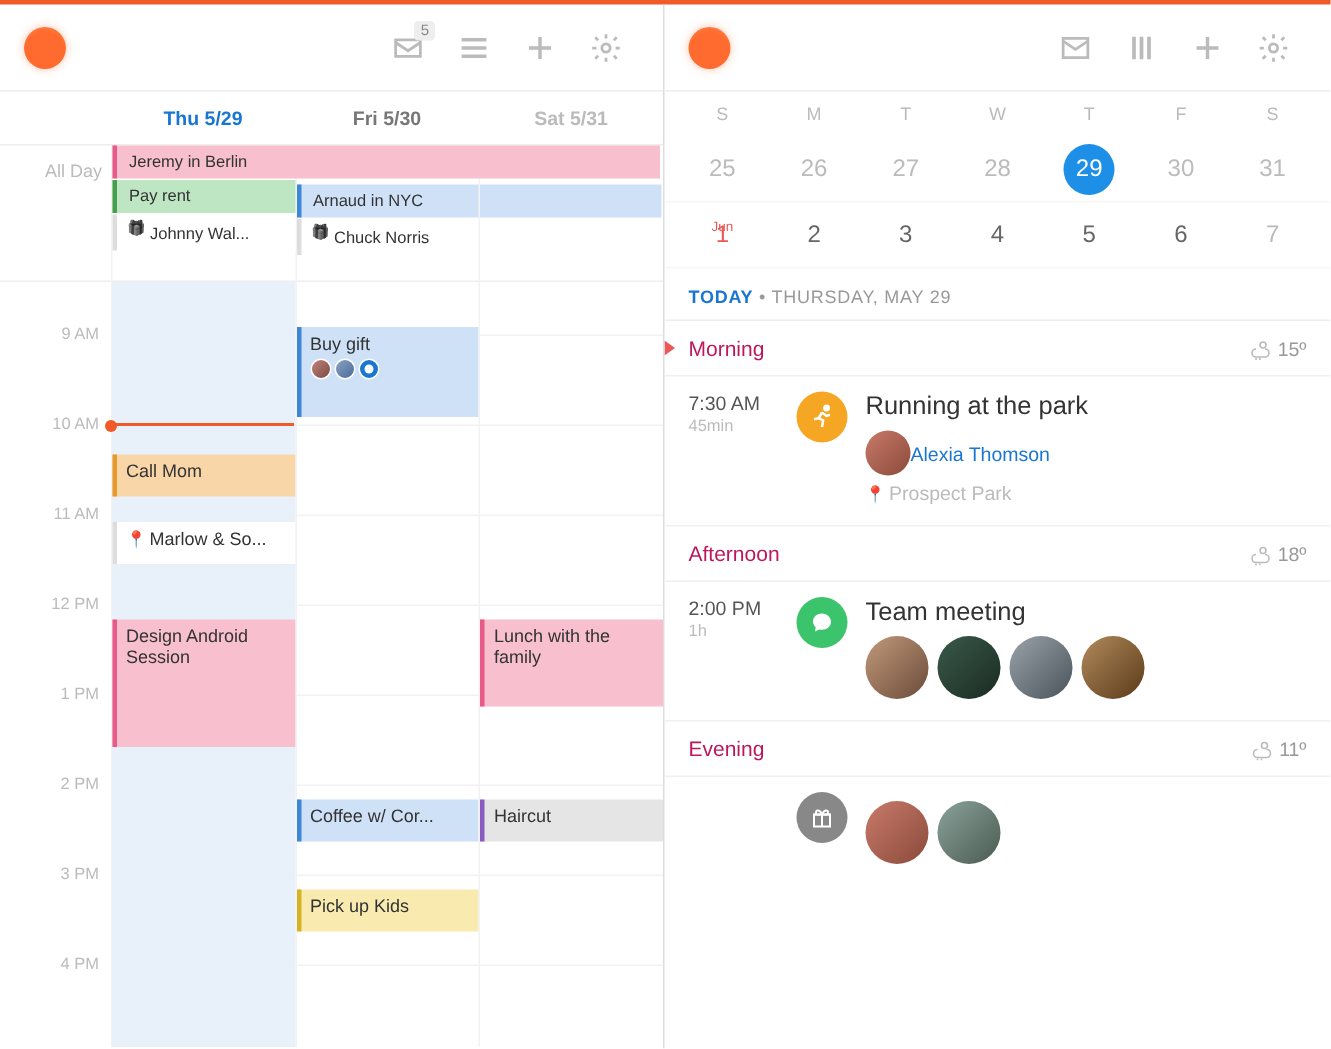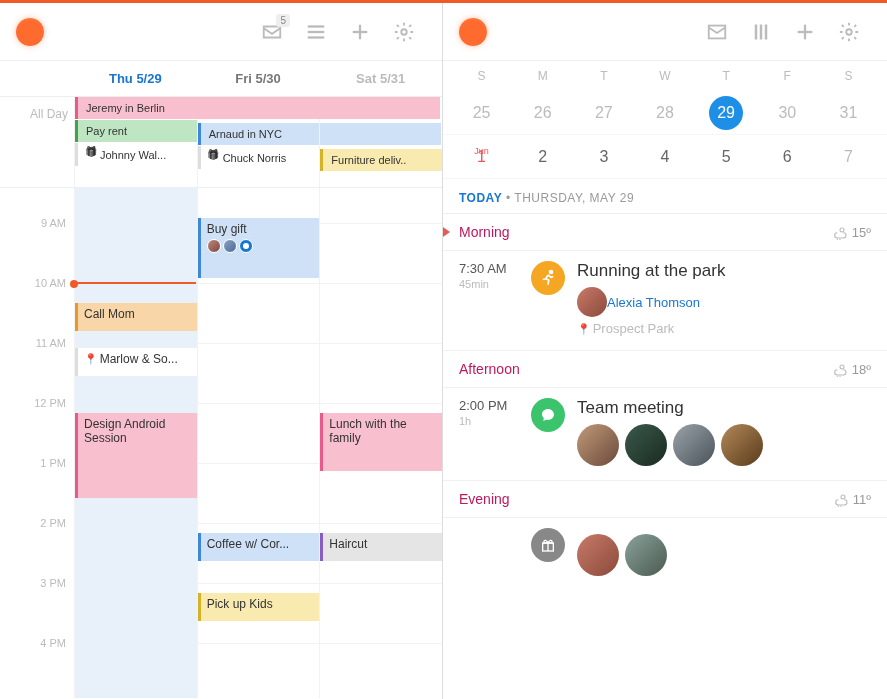--- a/index.html
+++ b/index.html
@@ -148,21 +148,20 @@
         </div>
         <div class="chip white"><span class="gift-ic"></span><span>Johnny Wal...</span></div>
       </div>
       <div class="allday-col">
         <div style="height:26px"></div>
         <div class="chip blue" style="width:200%">Arnaud in NYC</div>
         <div class="chip white"><span class="gift-ic"></span><span>Chuck Norris</span></div>
       </div>
       <div class="allday-col">
         <div style="height:52px"></div>
-        <div class="chip yellow">Furniture deliv..</div>
       </div>
     </div>
   </div>
 
   <div class="timeline">
     <div class="hour-gutter">
       <div class="hour-label" style="top:35px">9 AM</div>
       <div class="hour-label" style="top:95px">10 AM</div>
       <div class="hour-label" style="top:155px">11 AM</div>
       <div class="hour-label" style="top:215px">12 PM</div>

